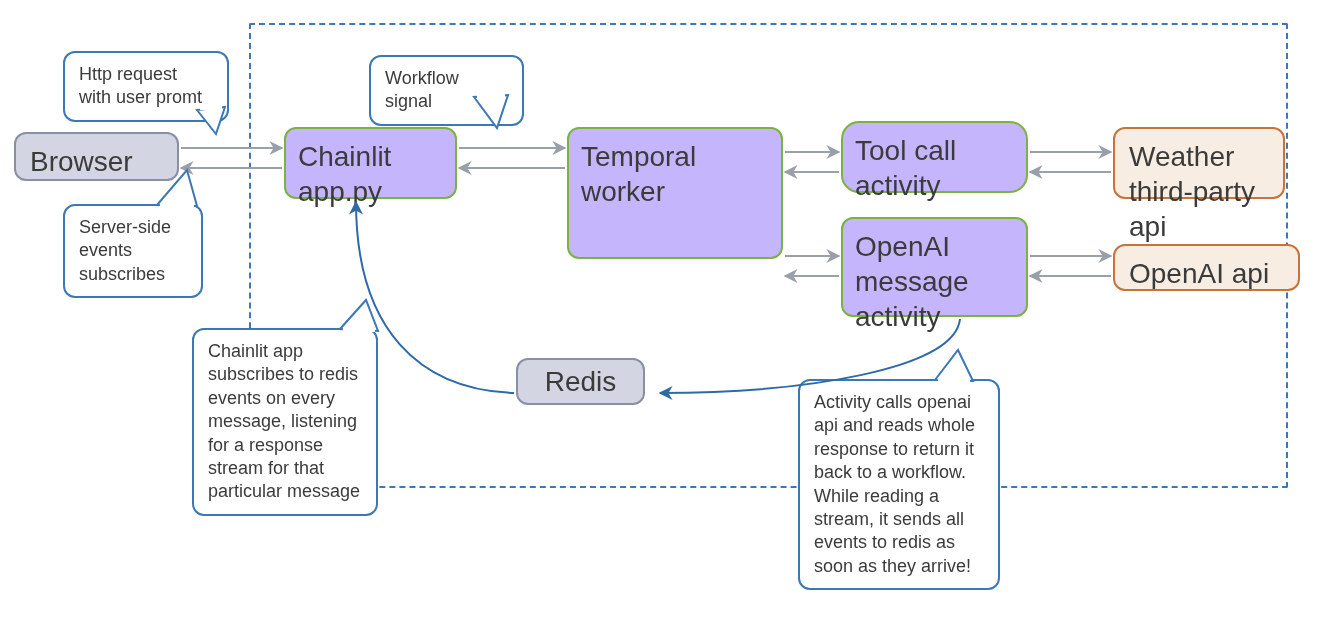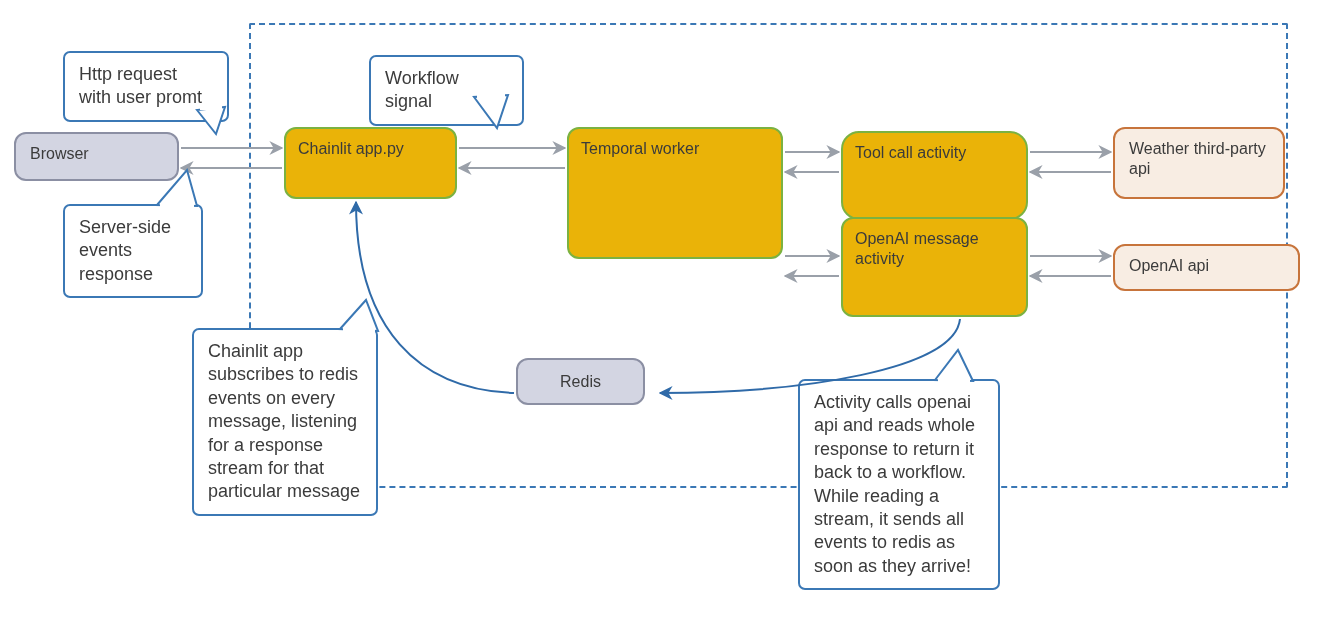--- a/index.html
+++ b/index.html
@@ -15,38 +15,38 @@
     width: 1317px;
     height: 633px;
   }
   .node {
     position: absolute;
     box-sizing: border-box;
     border-width: 2px;
     border-style: solid;
     border-radius: 12px;
     padding: 10px 14px;
-    font-size: 16px;
+    font-size: 28px;
     line-height: 1.25;
     color: #3b3b3b;
   }
   .callout {
     position: absolute;
     box-sizing: border-box;
     border: 2px solid #3b78b5;
     background: #ffffff;
-    border-radius: 7px;
+    border-radius: 12px;
     padding: 10px 14px;
     font-size: 18px;
     line-height: 1.3;
     color: #3b3b3b;
     font-weight: 300;
   }
   .node.browser { border-color:#8b8fa3; background:#d3d5e2; }
-  .node.green   { border-color:#7bb241; background:#eab308;padding-left:12px; }
+  .node.green   { border-color:#7bb241; background:#c4b5fd;padding-left:12px; }
   .node.redis   { border-color:#8b8fa3; background:#d3d5e2; }
   .node.orange  { border-color:#c7743b; background:#f8ede3; }
   .boundary {
     position:absolute;
     border: 2px dashed #3b78b5;
     border-radius: 2px;
     box-sizing: border-box;
   }
   svg.overlay {
     position:absolute;
@@ -65,33 +65,33 @@
 <div class="canvas">
 
   <div class="boundary" style="left:249px; top:23px; width:1039px; height:465px;"></div>
 
   <div class="node browser" style="left:14px; top:132px; width:165px; height:49px;">Browser</div>
 
   <div class="node green" style="left:284px; top:127px; width:173px; height:72px;">Chainlit app.py</div>
 
   <div class="node green" style="left:567px; top:127px; width:216px; height:132px;">Temporal worker</div>
 
-  <div class="node green" style="left:841px; top:131px; width:187px; height:89px;border-radius:18px;">Tool call activity</div>
+  <div class="node green" style="left:841px; top:121px; width:187px; height:72px;border-radius:18px;">Tool call activity</div>
 
   <div class="node green" style="left:841px; top:217px; width:187px; height:100px;">OpenAI message activity</div>
 
   <div class="node redis" style="left:516px; top:358px; width:129px; height:47px; display:flex; align-items:center; justify-content:center;">Redis</div>
 
   <div class="node orange" style="left:1113px; top:127px; width:172px; height:72px;">Weather third-party api</div>
 
   <div class="node orange" style="left:1113px; top:244px; width:187px; height:47px;">OpenAI api</div>
 
   <div class="callout" style="left:63px; top:51px; width:166px;">Http request with user promt</div>
 
-  <div class="callout" style="left:63px; top:204px; width:140px;">Server-side events response</div>
+  <div class="callout" style="left:63px; top:204px; width:140px;">Server-side events subscribes</div>
 
   <div class="callout" style="left:192px; top:328px; width:186px;">Chainlit app subscribes to redis events on every message, listening for a response stream for that particular message</div>
 
   <div class="callout" style="left:369px; top:55px; width:155px;">Workflow signal</div>
 
   <div class="callout" style="left:798px; top:379px; width:202px;">Activity calls openai api and reads whole response to return it back to a workflow. While reading a stream, it sends all events to redis as soon as they arrive!</div>
 
   <svg class="overlay" viewBox="0 0 1317 633">
     <defs>
       <marker id="ahg" viewBox="0 0 10 10" refX="9" refY="5" markerWidth="7" markerHeight="7" orient="auto">

